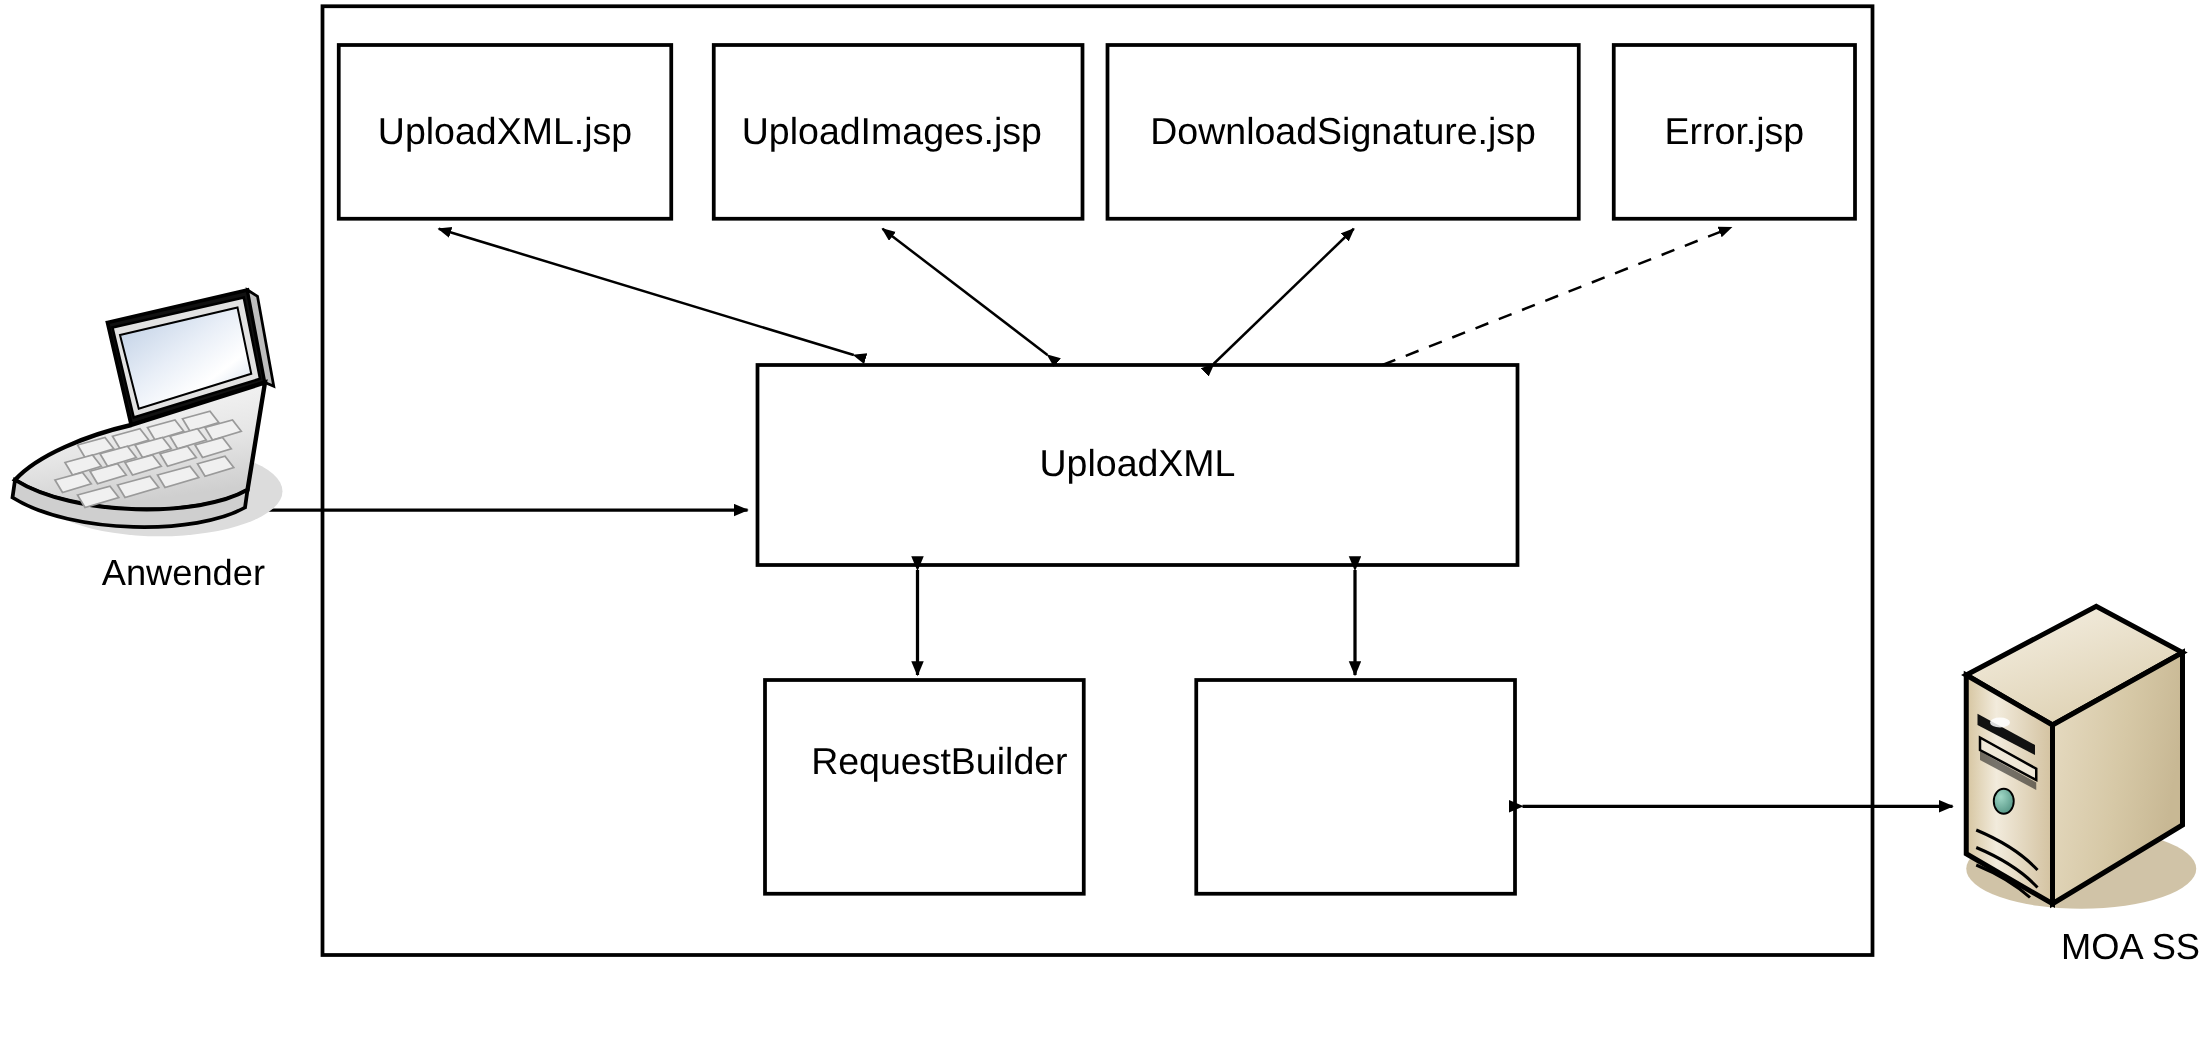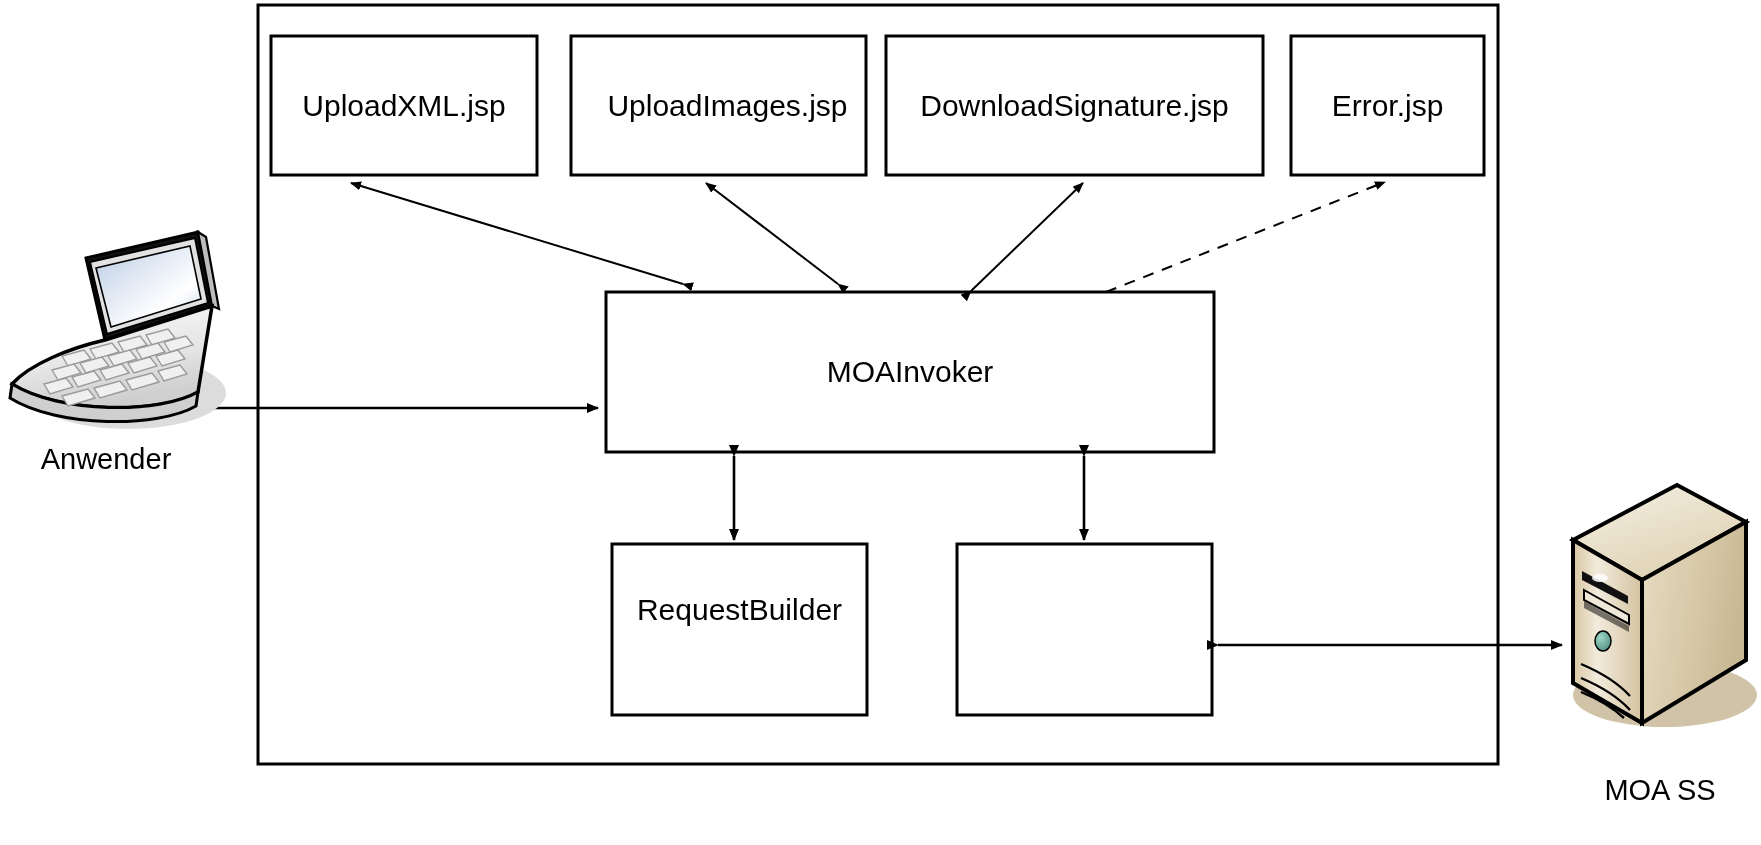--- a/index.html
+++ b/index.html
@@ -14,21 +14,21 @@
   .node-label{
     position:absolute;
     display:flex;align-items:center;justify-content:center;
     font-size:30px;color:#000;white-space:nowrap;
     pointer-events:none;
     font-family:"Liberation Sans","DejaVu Sans",sans-serif;
   }
   .caption{
     position:absolute;
     font-size:29px;color:#000;white-space:nowrap;
-    text-align:center;
+    text-align:right;
     font-family:"Liberation Sans","DejaVu Sans",sans-serif;
   }
 </style>
 </head>
 <body>
 
 <div id="stage">
 
   <svg id="svgroot" viewBox="0 0 1761 845">
     <defs>
@@ -161,29 +161,29 @@
       <g stroke="#000" stroke-width="2.4" fill="none">
         <path d="M1581,664 C1600,672 1618,683 1630,696"></path>
         <path d="M1581,678 C1600,686 1618,697 1630,710"></path>
         <path d="M1581,692 C1598,699 1613,708 1624,718"></path>
       </g>
     </g>
   </svg>
 
   <div class="node-label" style="left:271px;top:36px;width:266px;height:139px;">UploadXML.jsp</div>
 
-  <div class="node-label" style="left:571px;top:36px;width:285px;height:139px;margin-left:14px;">UploadImages.jsp</div>
+  <div class="node-label" style="left:571px;top:36px;width:285px;height:139px;">UploadImages.jsp</div>
 
   <div class="node-label" style="left:886px;top:36px;width:377px;height:139px;border-radius:15px;">DownloadSignature.jsp</div>
 
   <div class="node-label" style="left:1291px;top:36px;width:193px;height:139px;text-align:center;">Error.jsp</div>
 
-  <div class="node-label" style="left:606px;top:292px;width:608px;height:160px;">MOAInvoker</div>
+  <div class="node-label" style="left:606px;top:292px;width:608px;height:160px;">UploadXML</div>
 
-  <div class="node-label" style="left:612px;top:544px;width:255px;height:131px;">RequestBuilder</div>
+  <div class="node-label" style="left:612px;top:544px;width:255px;height:131px;padding-left:12px;">RequestBuilder</div>
 
 
   <div class="caption" style="left:0px;top:443px;width:212px;">Anwender</div>
 
-  <div class="caption" style="left:1560px;top:742px;width:200px;margin-top:32px;">MOA SS</div>
+  <div class="caption" style="left:1560px;top:742px;width:200px;">MOA SS</div>
 
 
 </div>
 
 </body></html>

